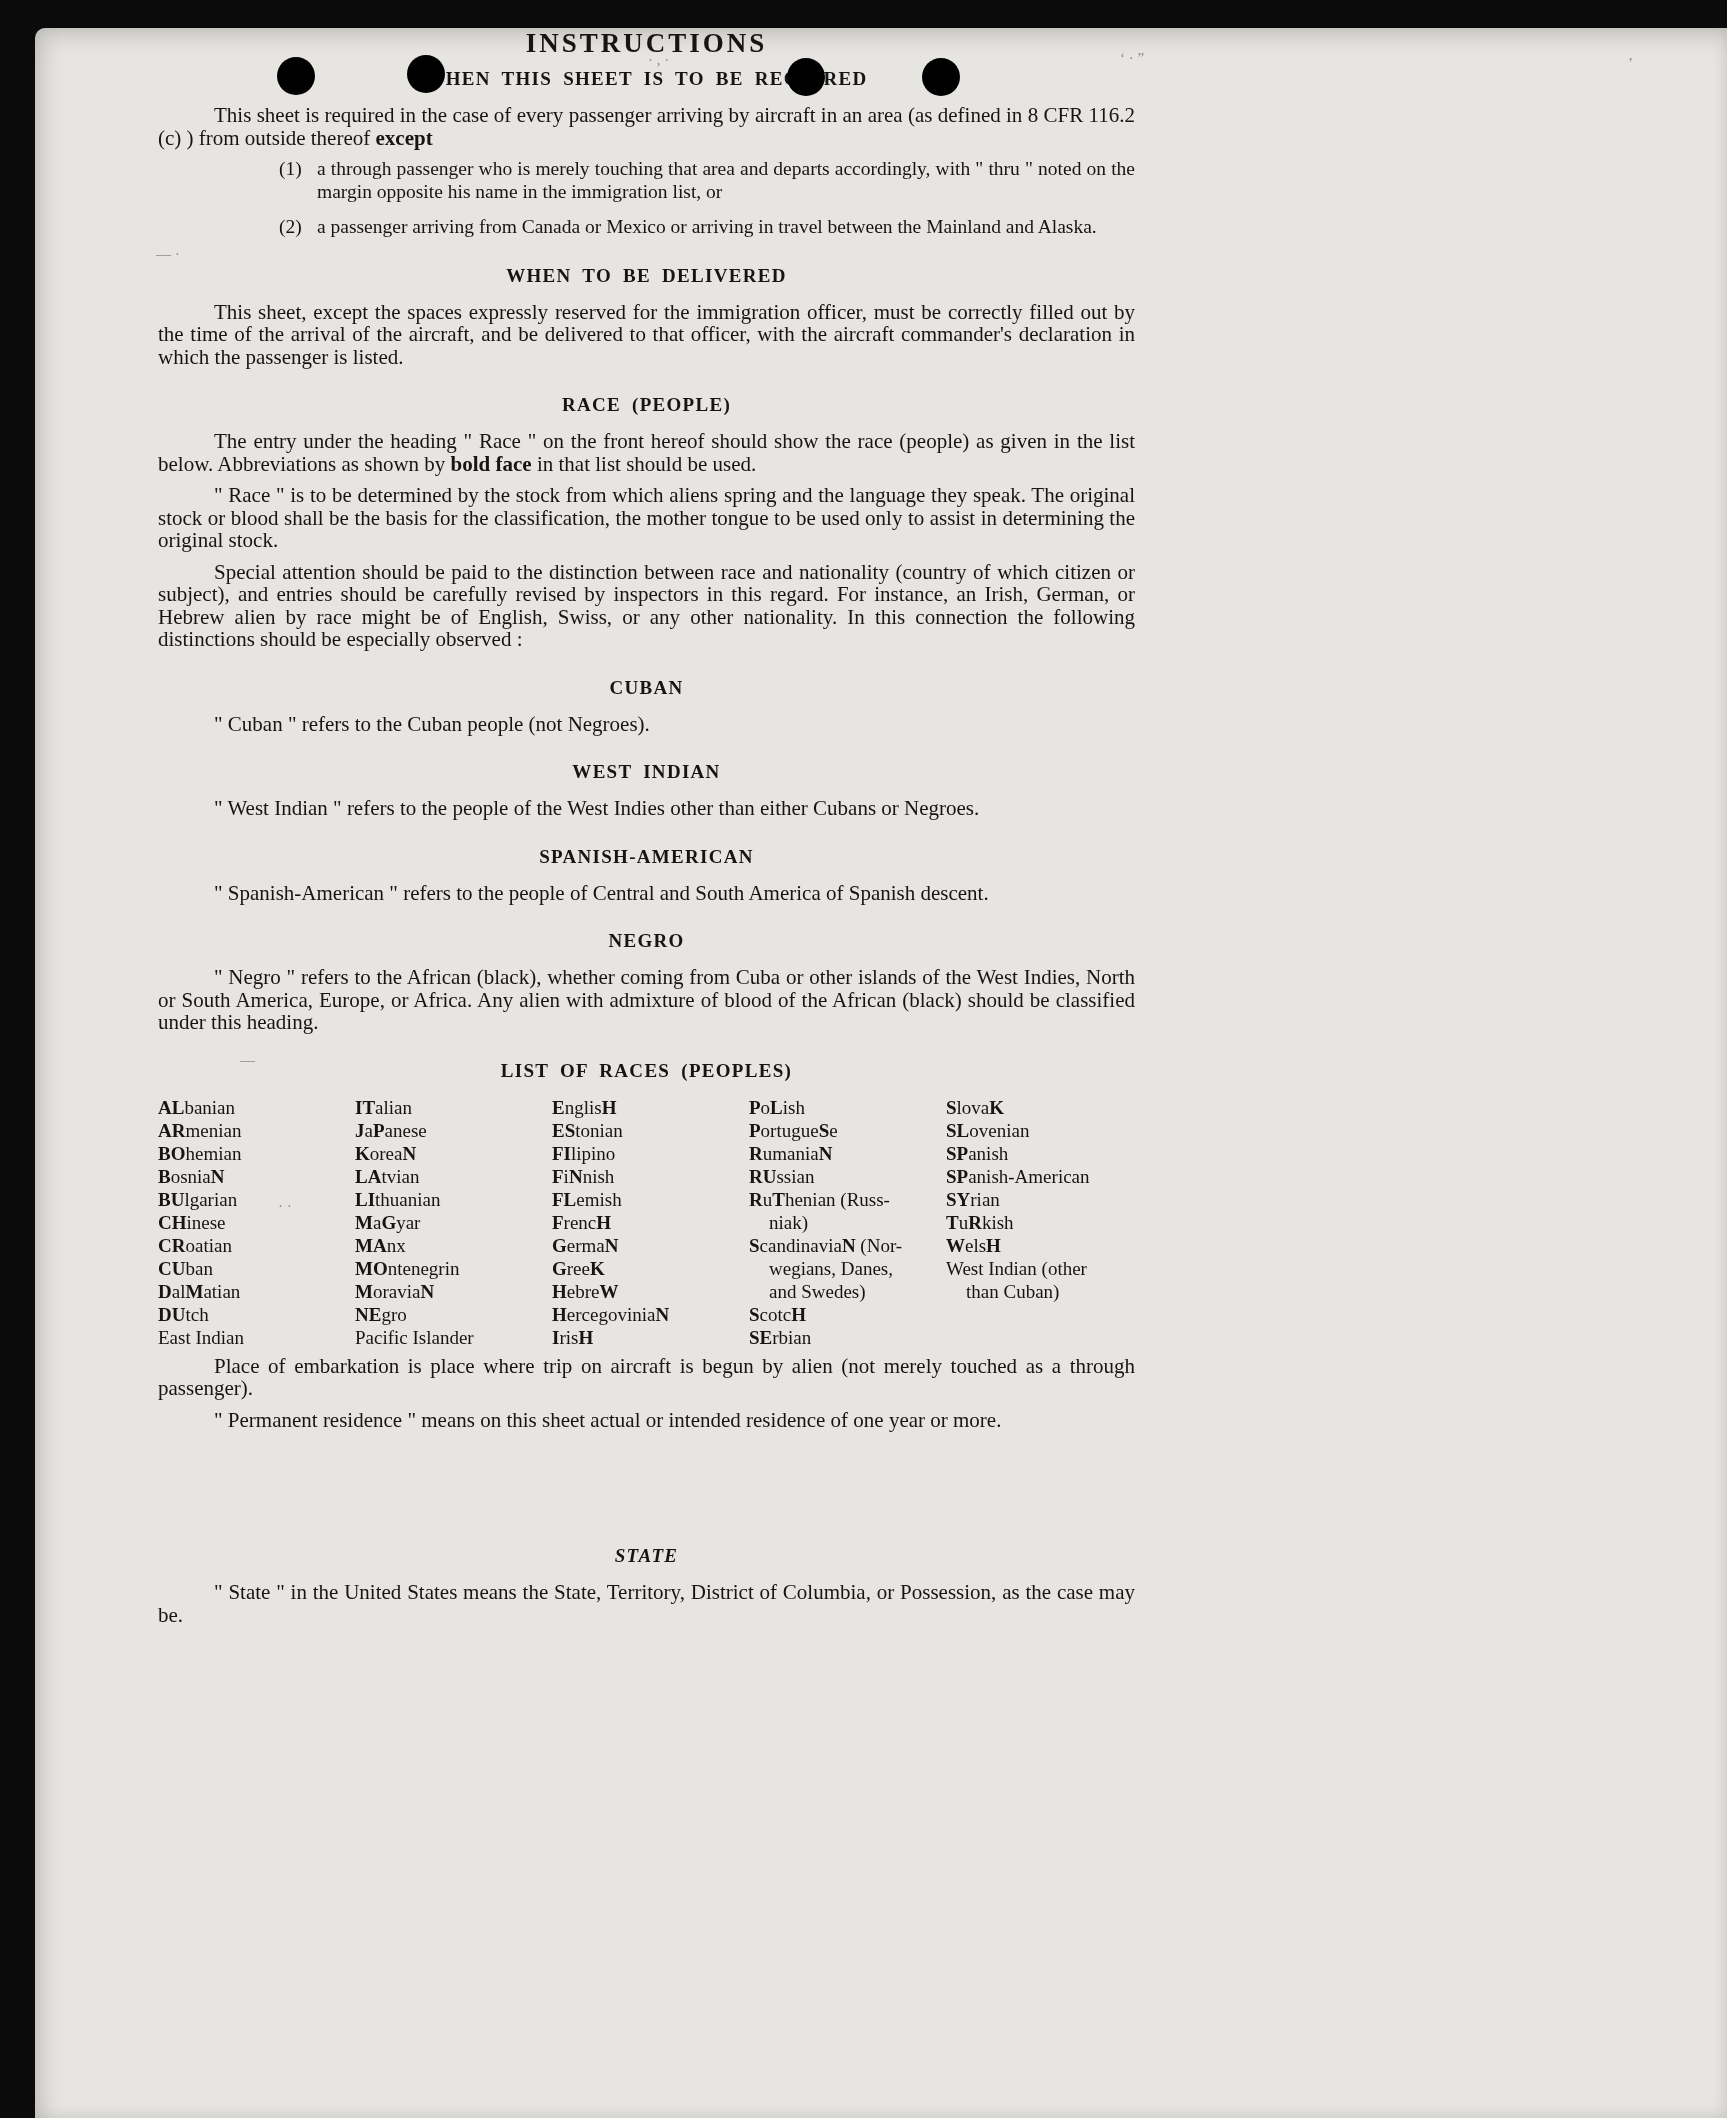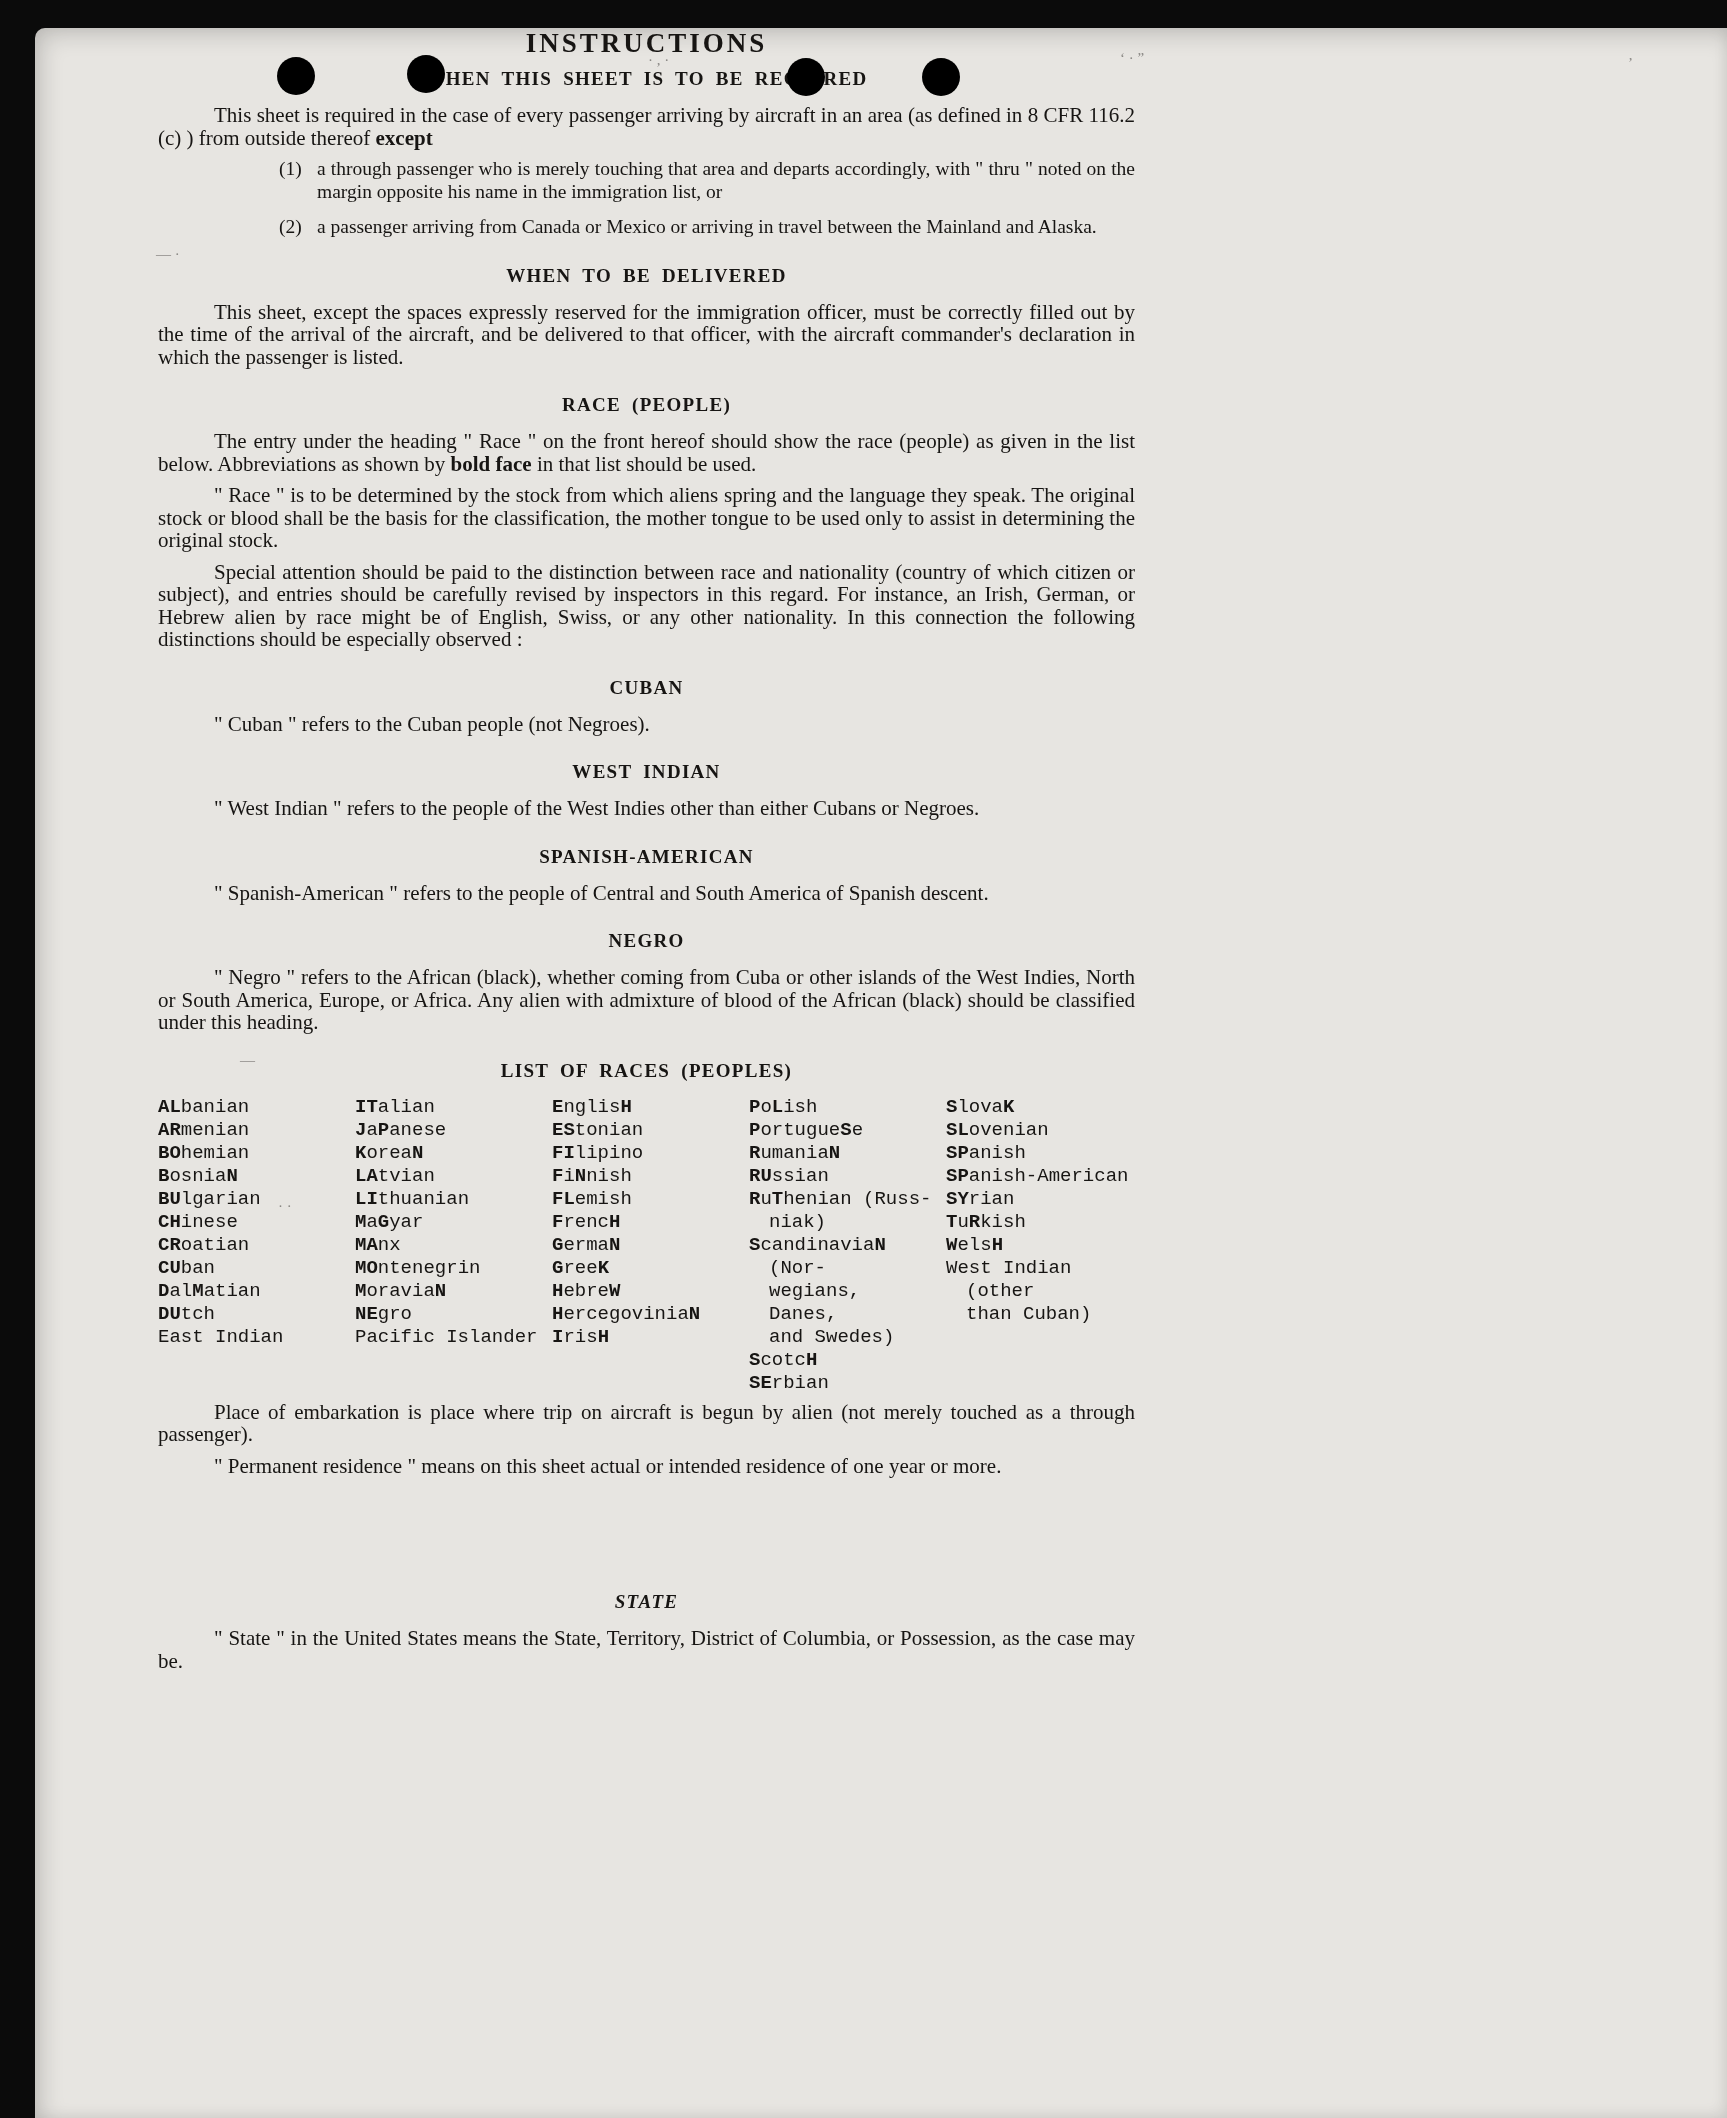--- a/index.html
+++ b/index.html
@@ -79,21 +79,20 @@
     display: grid;
     grid-template-columns: repeat(5, 1fr);
     column-gap: 8px;
     margin: 2px 0 6px;
     font-size: 19px;
     line-height: 23px;
   }
   .race-item {
     padding-left: 20px;
     text-indent: -20px;
-    font-family: Liberation Mono, monospace;
   }
   .race-item b, .para b, .txt b {
     font-weight: bold;
   }
   .punch-hole {
     position: absolute;
     width: 38px;
     height: 38px;
     border-radius: 50%;
     background: #000;

